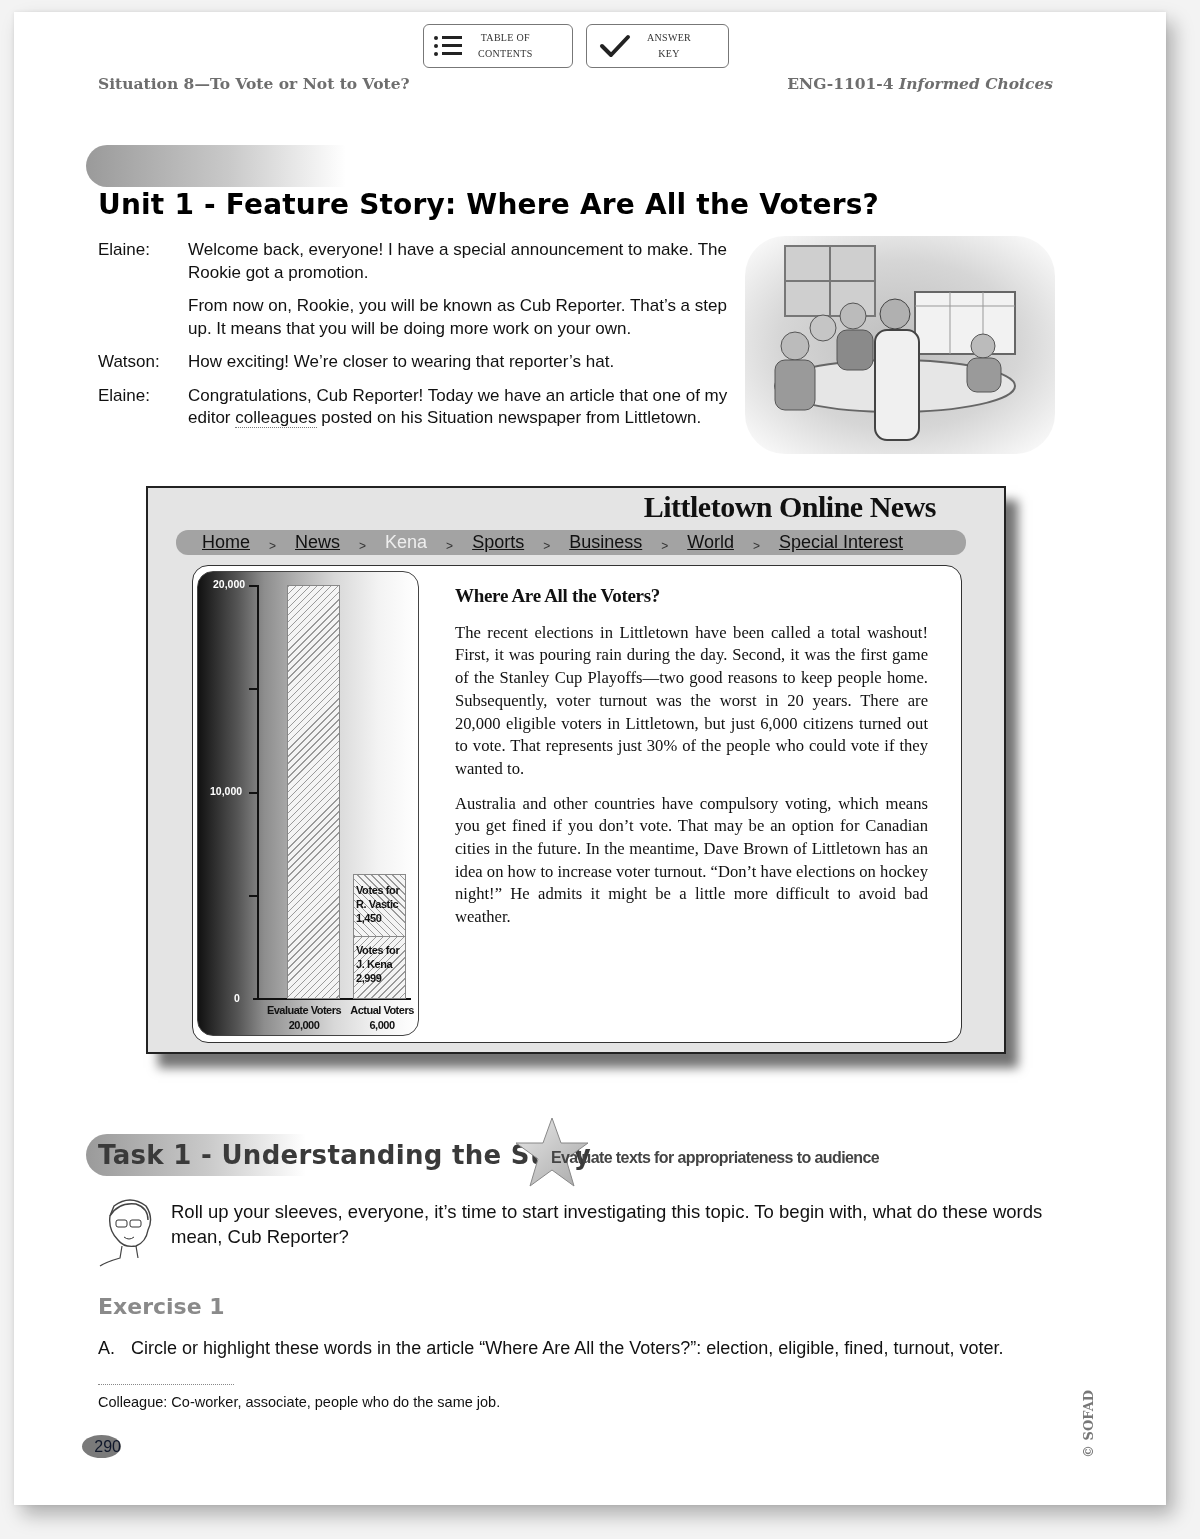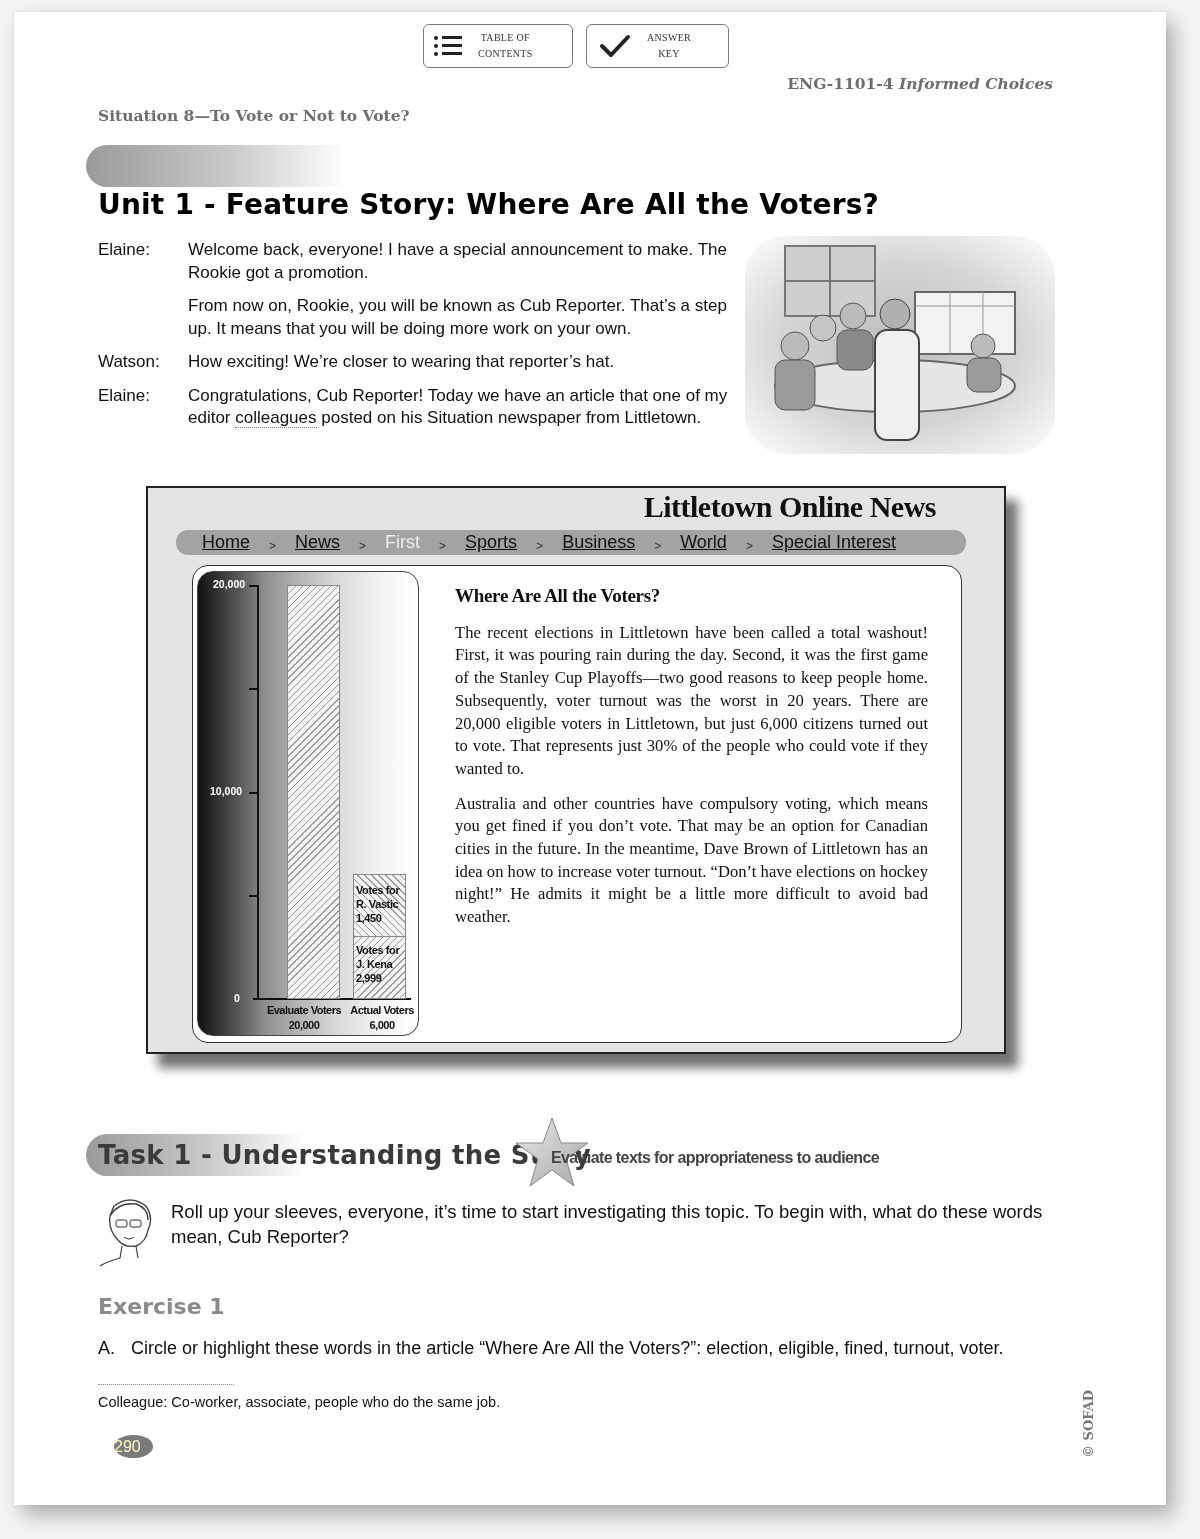--- a/index.html
+++ b/index.html
@@ -7,21 +7,21 @@
   .page{position:absolute;left:14px;top:12px;width:1152px;height:1493px;background:#fff;box-shadow:8px 10px 18px rgba(0,0,0,0.28),0 0 4px rgba(0,0,0,0.08);}
   .topnav{position:absolute;top:24px;left:0;width:100%;height:46px;}
   .navbtn{position:absolute;top:0;height:44px;border:1.5px solid #777;border-radius:6px;background:#fff;display:flex;align-items:center;box-sizing:border-box;cursor:pointer;}
   .navbtn .lbl{font-family:"Liberation Serif",serif;font-size:10px;line-height:16px;color:#333;text-align:center;letter-spacing:0.3px;}
   .btn-toc{left:423px;width:150px;}
   .btn-key{left:586px;width:143px;}
   .list-icon{width:30px;height:22px;margin:0 14px 0 10px;position:relative;}
   .list-icon i{position:absolute;left:0;width:4px;height:4px;border-radius:50%;background:#222;}
   .list-icon b{position:absolute;left:8px;width:20px;height:3px;background:#222;}
   .check-icon{margin:0 16px 0 12px;}
-  .hdr-left{position:absolute;left:98px;top:74px;font-family:"DejaVu Serif",serif;font-weight:bold;font-size:15.5px;color:#6e6e6e;margin-top:32px;}
+  .hdr-left{position:absolute;left:98px;top:74px;font-family:"DejaVu Serif",serif;font-weight:bold;font-size:15.5px;color:#6e6e6e;}
   .hdr-right{position:absolute;right:147px;top:74px;font-family:"DejaVu Serif",serif;font-size:15.5px;color:#6e6e6e;font-weight:bold;}
   .hdr-right em{font-style:italic;}
   .unit-banner{position:absolute;left:86px;top:145px;width:260px;height:42px;border-radius:21px 0 0 21px;background:linear-gradient(90deg,#9a9a9a 0%,#c9c9c9 55%,rgba(255,255,255,0) 100%);}
   .unit-title{position:absolute;left:98px;top:148px;font-family:"DejaVu Sans",sans-serif;font-weight:bold;font-size:28px;color:#000;letter-spacing:0.2px;margin-top:40px;}
   .dialog{position:absolute;left:98px;top:239px;width:630px;font-family:"Liberation Sans",sans-serif;font-size:17px;line-height:22.5px;color:#111;}
   .dline{display:flex;margin-bottom:11px;}
   .dspeaker{width:90px;flex:none;}
   .dtext{flex:1;}
   .dtext p{margin:0 0 11px 0;}
   .dtext p:last-child{margin-bottom:0;}
@@ -50,21 +50,21 @@
   .task-title{position:absolute;left:98px;top:1140px;font-family:"DejaVu Sans",sans-serif;font-weight:bold;font-size:26px;color:#3a3a3a;letter-spacing:0.3px;}
   .star{position:absolute;left:514px;top:1116px;}
   .competency{position:absolute;left:551px;top:1149px;font-family:"Liberation Sans",sans-serif;font-weight:bold;font-size:16px;color:#444;letter-spacing:-0.6px;}
   .elaine-head{position:absolute;left:96px;top:1196px;}
   .speech{position:absolute;left:171px;top:1199px;width:900px;font-family:"Liberation Sans",sans-serif;font-size:18.5px;line-height:25px;color:#111;}
   .ex-title{position:absolute;left:98px;top:1294px;font-family:"DejaVu Sans",sans-serif;font-weight:bold;font-size:22px;color:#8a8a8a;}
   .ex-a{position:absolute;left:98px;top:1338px;font-family:"Liberation Sans",sans-serif;font-size:18px;color:#111;}
   .ex-a .letter{display:inline-block;width:33px;}
   .fn-rule{position:absolute;left:98px;top:1384px;width:136px;border-top:1.5px dotted #888;}
   .footnote{position:absolute;left:98px;top:1394px;font-family:"Liberation Sans",sans-serif;font-size:14.5px;color:#111;}
-  .pagenum{position:absolute;left:114px;top:1435px;width:39px;height:23px;border-radius:50%;background:#7a7a7a;color:#fef9c3;font-family:"Liberation Sans",sans-serif;font-size:16px;line-height:23px;text-align:left;}
+  .pagenum{position:absolute;left:82px;top:1435px;width:39px;height:23px;border-radius:50%;background:#7a7a7a;color:#0f172a;font-family:"Liberation Sans",sans-serif;font-size:16px;line-height:23px;text-align:right;}
   .copyright{position:absolute;left:1081px;top:1458px;transform:rotate(-90deg);transform-origin:left top;font-family:"DejaVu Serif",serif;font-weight:bold;font-size:13px;color:#777;white-space:nowrap;}
 </style>
 </head>
 <body>
 
 <div class="page"></div>
 
 <div class="topnav">
   <div class="navbtn btn-toc">
     <span class="list-icon">
@@ -135,21 +135,21 @@
   </svg>
 </div>
 
 <div class="news">
   <div class="news-title">Littletown Online News</div>
   <div class="news-nav">
     <span class="nav-item">Home</span>
     <span class="nav-sep">&gt;</span>
     <span class="nav-item">News</span>
     <span class="nav-sep">&gt;</span>
-    <span class="nav-item active">First</span>
+    <span class="nav-item active">Kena</span>
     <span class="nav-sep">&gt;</span>
     <span class="nav-item">Sports</span>
     <span class="nav-sep">&gt;</span>
     <span class="nav-item">Business</span>
     <span class="nav-sep">&gt;</span>
     <span class="nav-item">World</span>
     <span class="nav-sep">&gt;</span>
     <span class="nav-item">Special Interest</span>
   </div>
 

